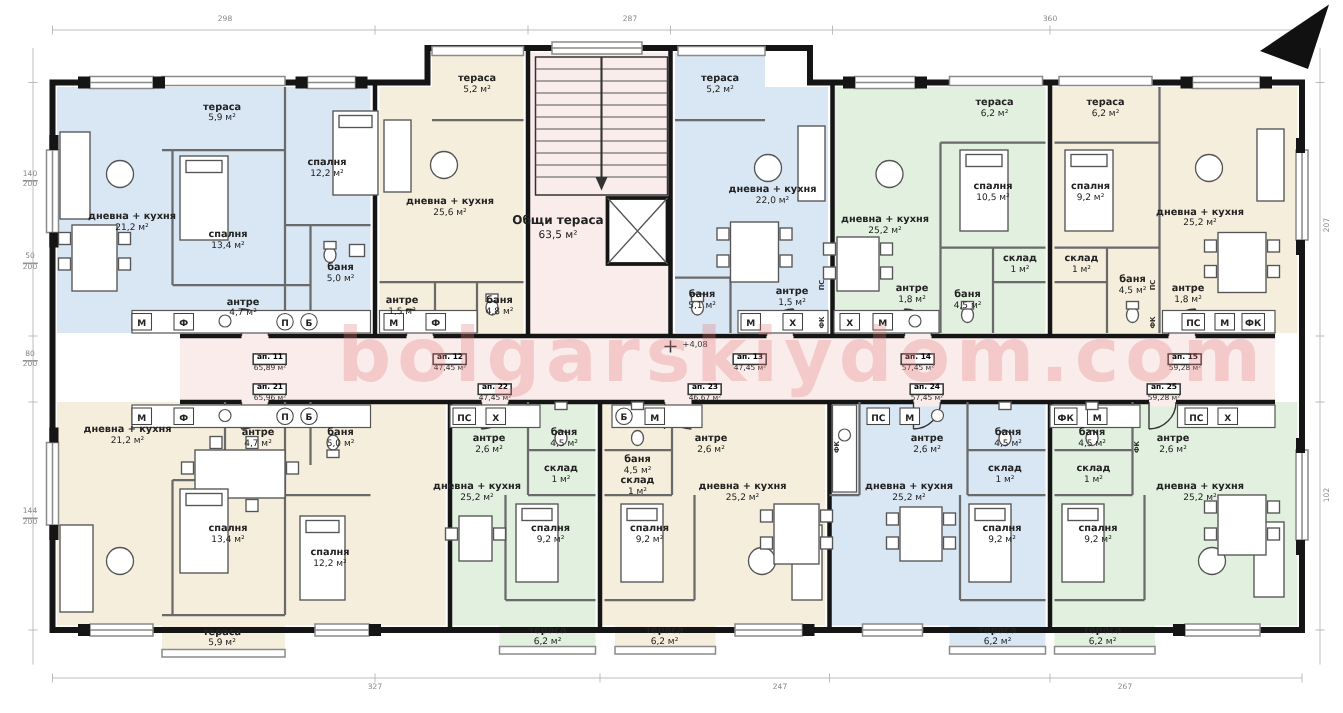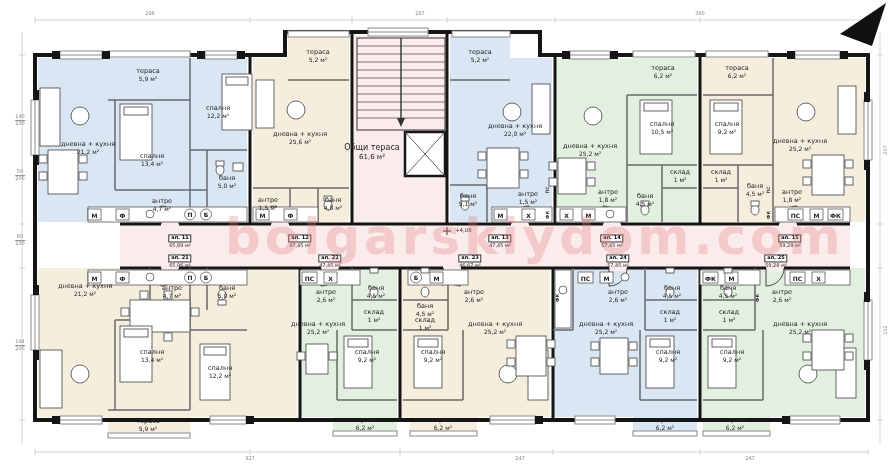--- a/index.html
+++ b/index.html
@@ -5,21 +5,21 @@
 <style>
   html,body{margin:0;padding:0;background:#fff;}
   .stage{position:relative;width:895px;height:475px;background:#ffffff;overflow:hidden;
          font-family:"DejaVu Sans",sans-serif;}
   .stage svg{position:absolute;left:0;top:0;}
   
   .t-blue{fill:#d9e6f4;} .t-beige{fill:#f6eedd;} .t-green{fill:#e2f0e0;} .t-pink{fill:#fbecec;}
   
   .rl{position:absolute;transform:translate(-50%,-50%);text-align:center;color:#222;
       line-height:1.25;white-space:nowrap;z-index:5;}
-  .rl .n{display:block;font-weight:normal;font-size:6.5px;}
+  .rl .n{display:block;font-weight:bold;font-size:6.5px;}
   .rl .a{display:block;font-size:6px;}
   .big .n{font-size:8px;} .big .a{font-size:7px;}
   .tag{position:absolute;transform:translate(-50%,-50%);text-align:center;z-index:5;line-height:1.1;}
   .tag .num{display:inline-block;border:1px solid #333;background:#fff;font-weight:bold;
             font-size:5px;padding:0 2px;}
   .tag .ar{display:block;font-size:5px;color:#333;}
   .dim{position:absolute;transform:translate(-50%,-50%);font-size:5px;color:#888;
        text-align:center;line-height:1.1;z-index:4;}
   .dim.rot{transform:translate(-50%,-50%) rotate(-90deg);}
   .dim span{display:block;}
@@ -443,21 +443,21 @@
 
   <path d="M443,231 H451 M447,227 V235" stroke="#333" stroke-width="1"></path>
 
   <polygon points="886,3 840,34 872,46" fill="#111"></polygon>
 </svg>
 
 <div>
 
   <div class="rl big" style="left:372px;top:152px;">
     <span class="n">Общи тераса</span>
-    <span class="a">61,6 м²</span>
+    <span class="a">63,5 м²</span>
   </div>
   <div class="elev" style="left:455px;top:227px;">+4,08</div>
 
   <div class="rl" style="left:88px;top:148px;">
         <span class="n">дневна + кухня</span>
         <span class="a">21,2 м²</span>
       </div>
   <div class="rl" style="left:148px;top:75px;">
         <span class="n">тераса</span>
         <span class="a">5,9 м²</span>

